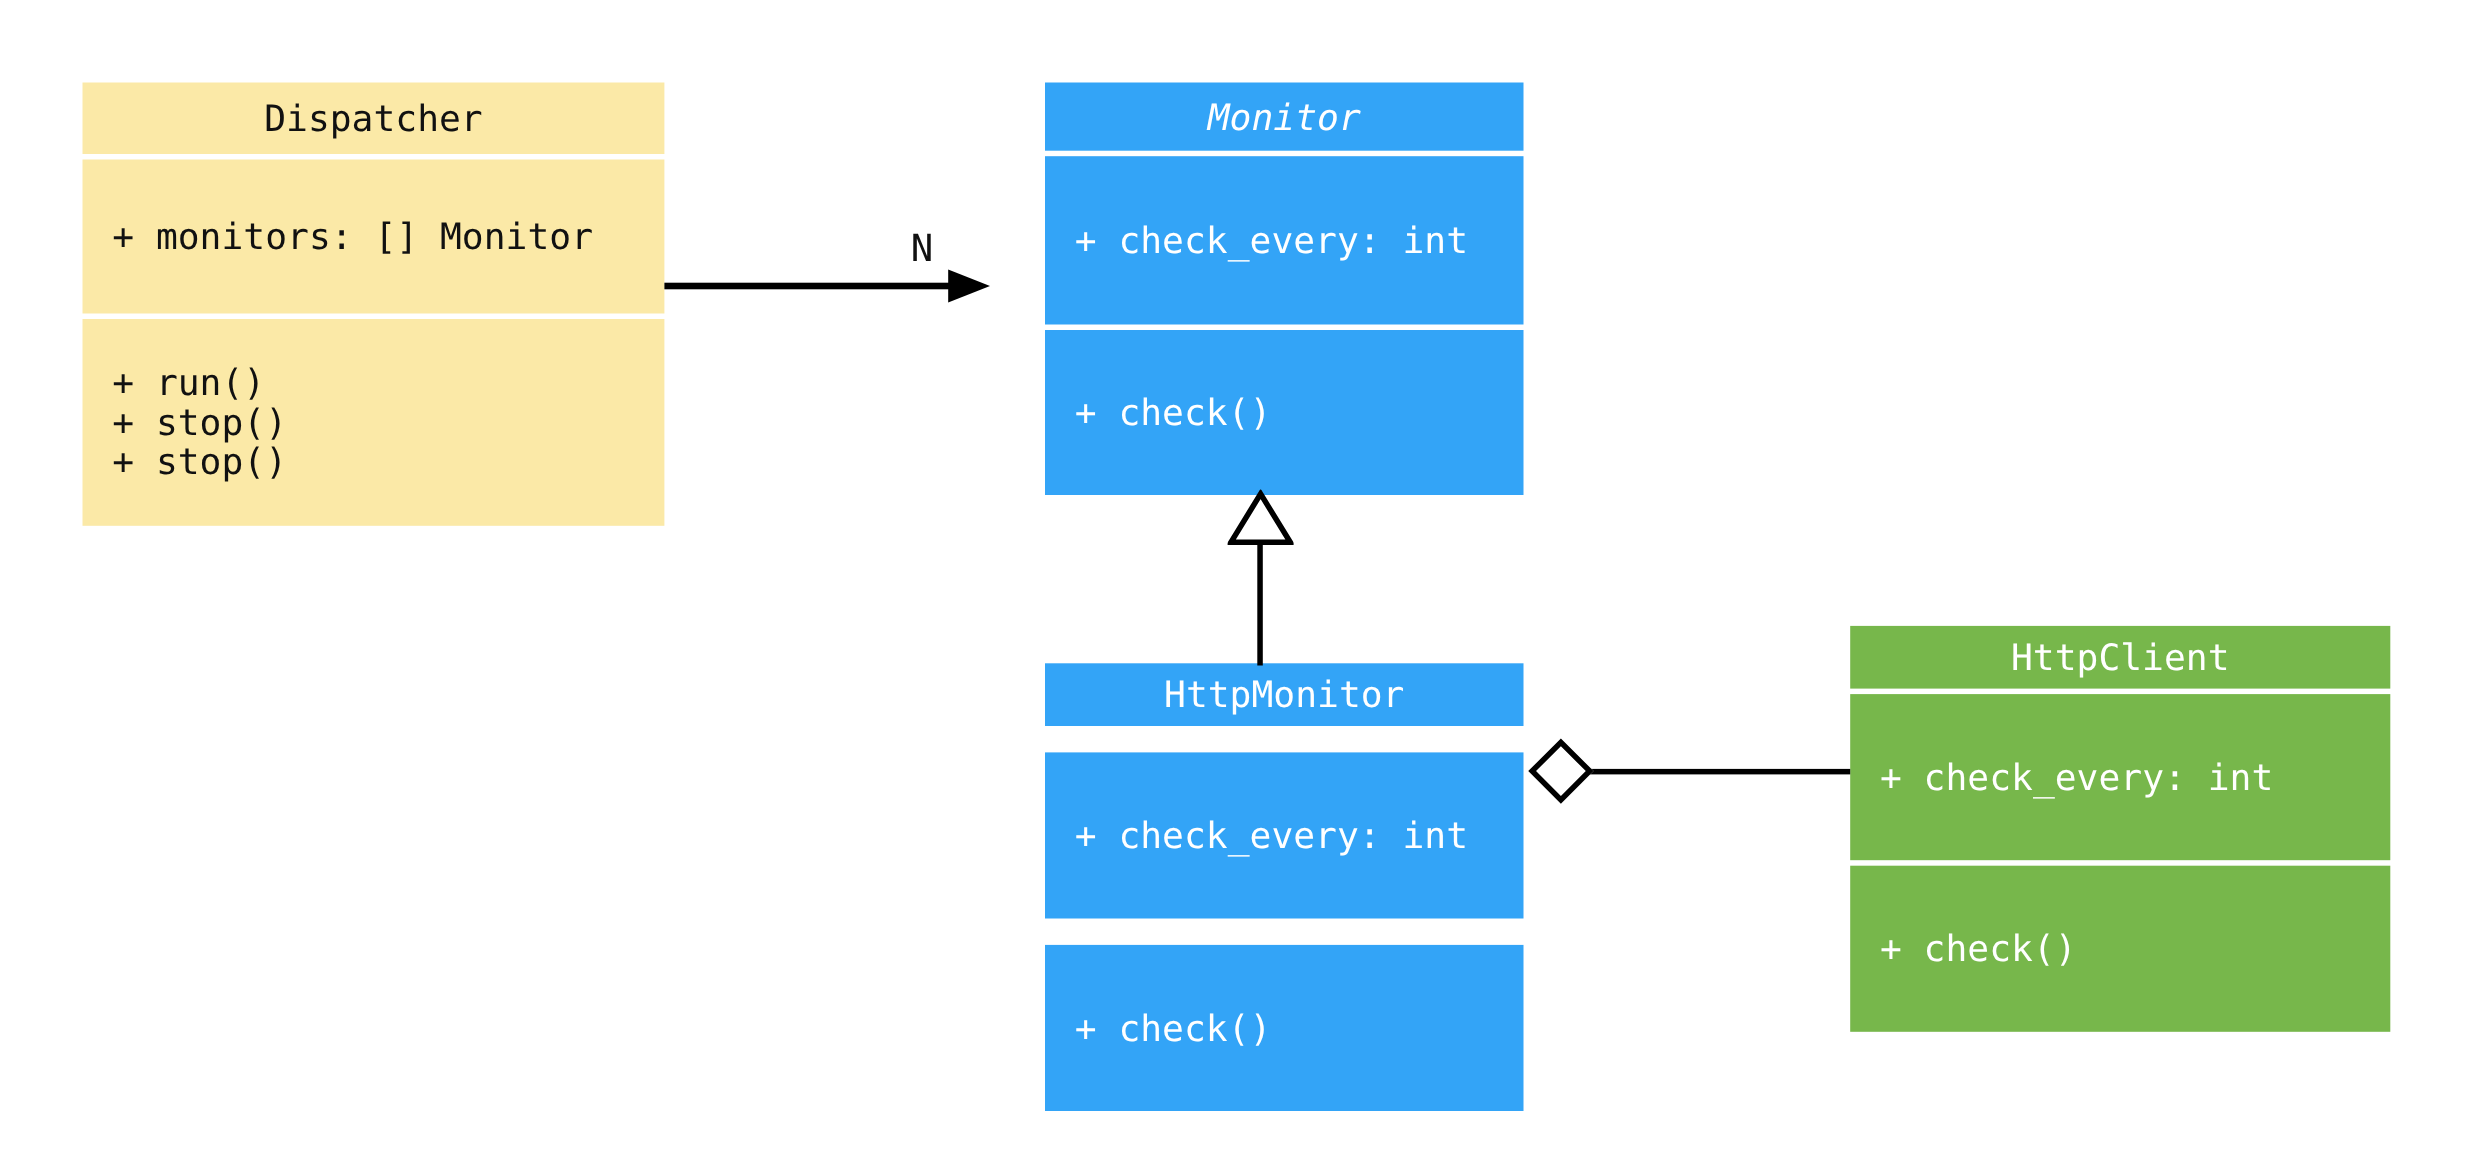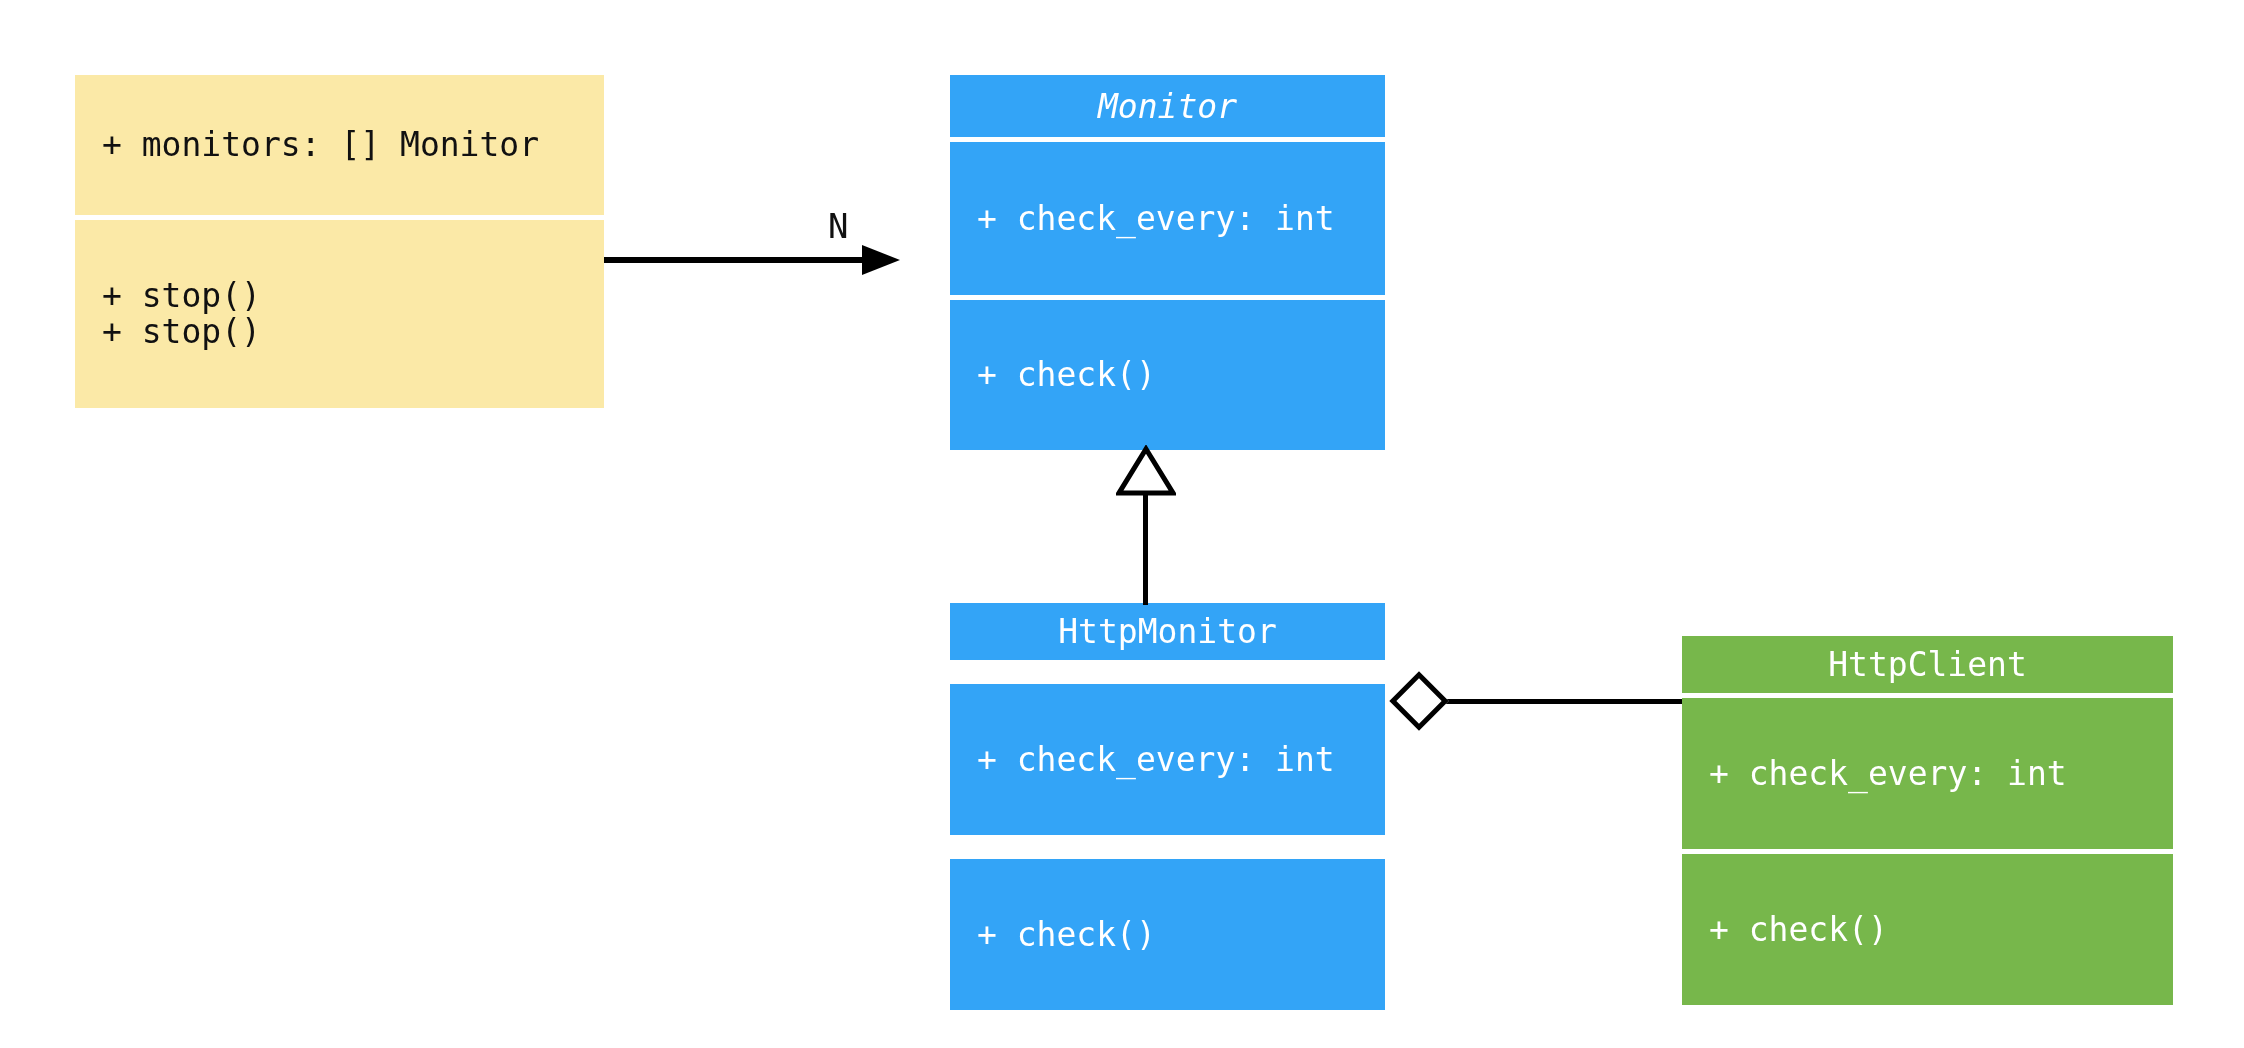--- a/index.html
+++ b/index.html
@@ -46,21 +46,21 @@
   #box-dispatcher .title-row { height: 65px; }
   #box-dispatcher .attr-row  { height: 140px; }
   #box-dispatcher .method-row{ height: 188px; }
 
   #box-monitor { left: 902px; top: 75px; width: 483px; }
   #box-monitor .title-row { height: 62px; }
   #box-monitor .attr-row  { height: 153px; }
   #box-monitor .method-row{ height: 150px; }
 
   #box-httpmonitor { left: 902px; top: 603px; width: 483px; gap: 24px; }
-  #box-httpclient  { left: 1682px; top: 636px; width: 491px; }
+  #box-httpclient  { left: 1682px; top: 569px; width: 491px; }
   #box-httpmonitor .title-row, #box-httpclient .title-row { height: 57px; }
   #box-httpmonitor .attr-row,  #box-httpclient .attr-row  { height: 151px; }
   #box-httpmonitor .method-row,#box-httpclient .method-row{ height: 151px; }
 
   
   .h-line, .v-line { position: absolute; background: var(--color-line, #000000); }
 
   #assoc-line { left: 604px; top: 257px; width: 260px; height: 6px; }
   #assoc-arrowhead {
     position: absolute;
@@ -90,24 +90,26 @@
     transform: rotate(45deg);
   }
   #agg-line { left: 1444px; top: 699px; width: 238px; height: 5px; }
 </style>
 </head>
 <body>
 
 <div class="canvas">
 
   <div class="class-box yellow-box" id="box-dispatcher">
+    <div class="row title-row">Dispatcher</div>
     <div class="row cell-row attr-row">
       <div>+ monitors: [] Monitor</div>
     </div>
     <div class="row cell-row method-row">
+      <div>+ run()</div>
       <div>+ stop()</div>
       <div>+ stop()</div>
     </div>
   </div>
 
   <div class="class-box blue-box" id="box-monitor">
     <div class="row title-row abstract-title">Monitor</div>
     <div class="row cell-row attr-row">
       <div>+ check_every: int</div>
     </div>

